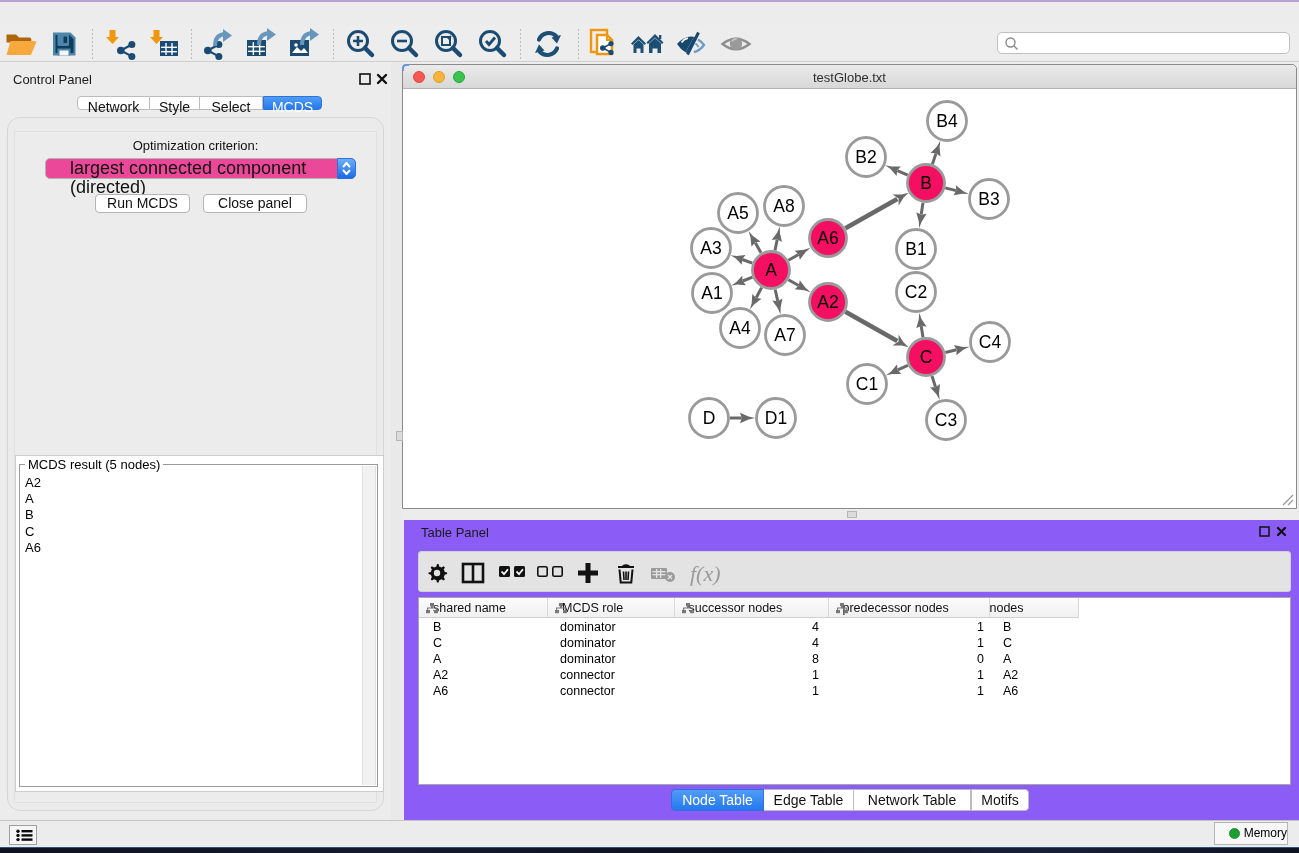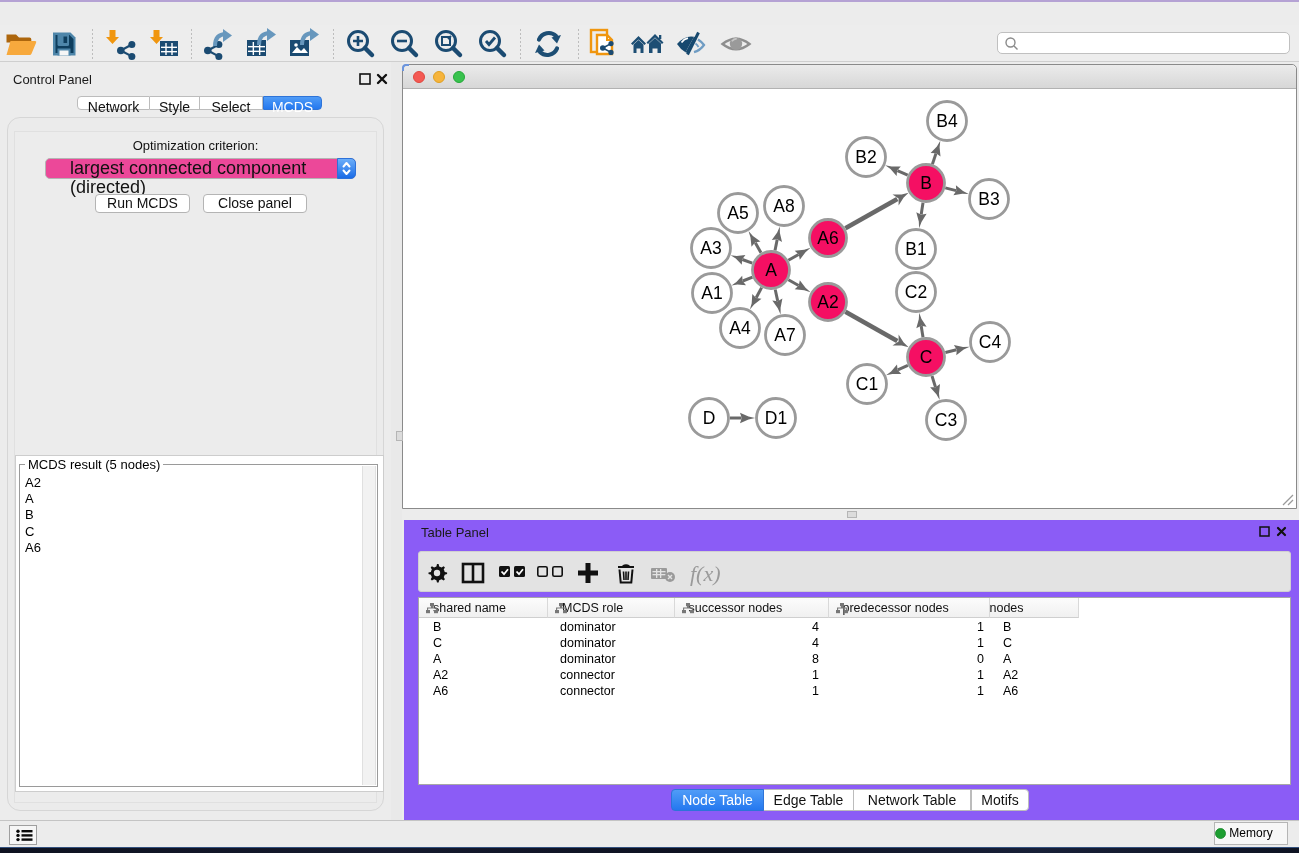--- a/index.html
+++ b/index.html
@@ -36,21 +36,21 @@
 #tablepanel{position:absolute;top:520px;left:404px;width:895px;height:300px;background:#8b5cf6}
 #tp-title{position:absolute;top:5px;left:17px;font-size:13px;color:#1a1a1a}
 #tp-toolbar{position:absolute;top:31px;left:14px;width:873px;height:41px;background:#e3e3e3;border:1px solid #d0d0d0;border-radius:3px}
 #tp-table{position:absolute;top:77px;left:14px;width:873px;height:188px;background:#fff;border:1px solid #a7a7a7}
 .th{position:absolute;top:0;height:20px;background:linear-gradient(#fcfcfc,#f0f0f0);border-right:1px solid #d9d9d9;border-bottom:1px solid #cfcfcf;font-size:12.5px;color:#111;line-height:20px}
 .td{position:absolute;font-size:12.5px;color:#000;height:16px;line-height:16px}
 #tp-tabs{position:absolute;top:269px;left:267px;height:22px}
 .btab{position:absolute;top:0;height:22px;background:#fff;border:1px solid #bcbcbc;font-size:14px;color:#111;text-align:center;line-height:20px}
 #btab-node{background:linear-gradient(#509cf7,#2478ef);color:#fff;border-color:#2e74d8}
 #statusbar{position:absolute;top:820px;left:0;width:1299px;height:27px;background:#ececec;border-top:1px solid #c4c4c4}
-#memorybtn{position:absolute;right:11px;top:1px;width:74px;height:23px;background:#f7f7f7;border:1px solid #b5b5b5;font-size:12px;color:#000;text-align:left;line-height:21px}
+#memorybtn{position:absolute;right:11px;top:1px;width:74px;height:23px;background:#f7f7f7;border:1px solid #b5b5b5;font-size:12px;color:#000;text-align:right;line-height:21px}
 #listbtn{position:absolute;left:9px;top:4px;width:28px;height:20px;background:#f6f6f6;border:1px solid #9f9f9f}
 </style></head>
 <body>
 <div id="app">
 <div id="topstrip"></div>
 <div id="toolbar">
       <div class="ticon" style="left:3px;top:2px"><svg width="34" height="34" viewBox="0 0 34 34">
 <path d="M3.5 7.5 h9.5 l3 3 h10.5 a1.8 1.8 0 0 1 1.8 1.8 v3.2 H3.5 Z" fill="#ad660d"></path>
 <path d="M7.5 14 h24.5 a1.2 1.2 0 0 1 1.1 1.7 l-4.6 11 a2 2 0 0 1 -1.85 1.3 H3.5 Z" fill="#f7a93d"></path>
 </svg></div>
@@ -225,20 +225,21 @@
      <div id="legend">MCDS result (5 nodes)</div>
           </div>
    </div>
   </div>
 </div>
 <div id="netwin">
   <div id="nw-title">
     <div class="tl" style="left:10px;top:6px;background:#f45953;border:0.5px solid #df4840"></div>
     <div class="tl" style="left:30px;top:6px;background:#f6b43c;border:0.5px solid #dfa023"></div>
     <div class="tl" style="left:50px;top:6px;background:#39c24e;border:0.5px solid #24a939"></div>
+    <div id="nw-titletext">testGlobe.txt</div>
   </div>
   <svg id="graphsvg" width="893" height="420" font-family="Liberation Sans, sans-serif">
         <g stroke="#696969" fill="#696969">
 <line x1="358.0" y1="163.8" x2="352.3" y2="153.8" stroke-width="3.0"></line>
 <polygon points="345.5,142.1 349.9,147.0 357.5,152.5 352.1,153.6 348.5,157.7 347.5,148.4" stroke="none"></polygon>
 <line x1="372.0" y1="161.5" x2="374.2" y2="150.5" stroke-width="3.0"></line>
 <polygon points="376.8,137.5 376.9,144.0 379.0,152.9 374.3,150.2 368.8,150.9 374.2,143.4" stroke="none"></polygon>
 <line x1="349.3" y1="174.1" x2="339.3" y2="170.5" stroke-width="3.0"></line>
 <polygon points="327.6,166.2 333.7,166.9 342.4,166.1 339.1,170.4 338.8,175.8 332.8,169.6" stroke="none"></polygon>
 <line x1="349.5" y1="188.2" x2="339.8" y2="192.0" stroke-width="3.0"></line>

